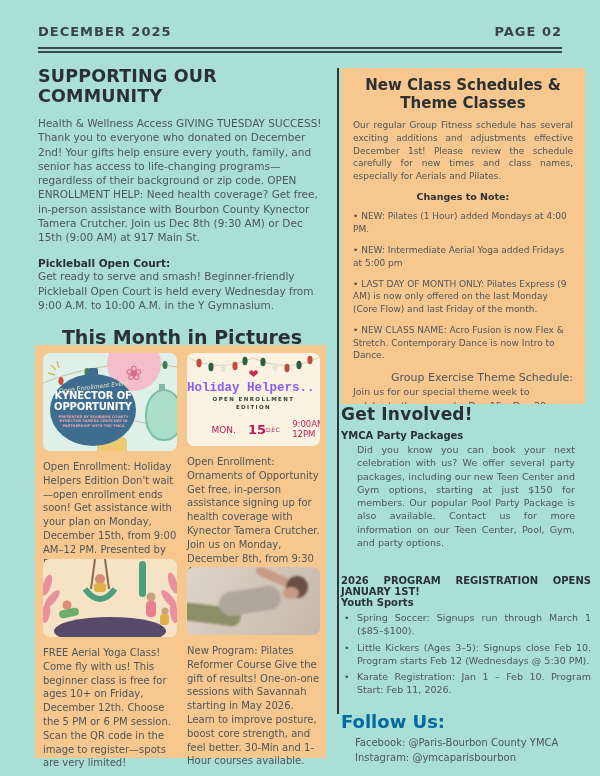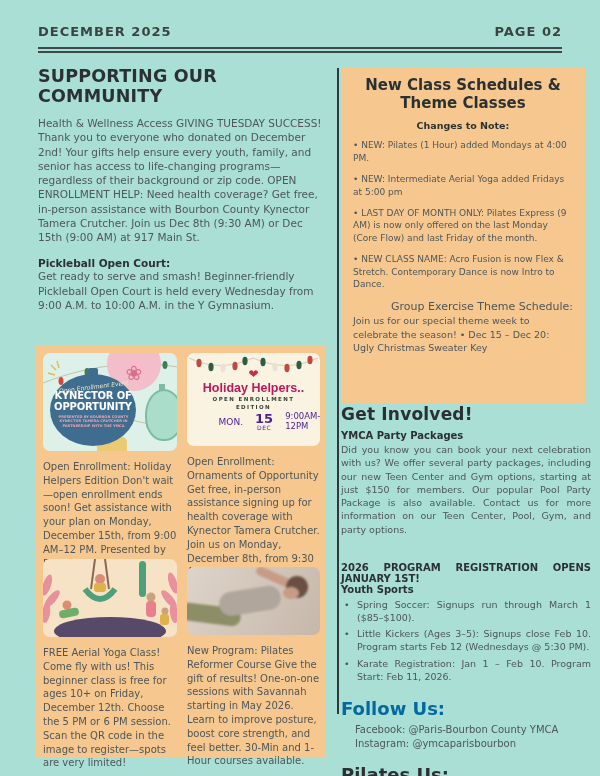--- a/index.html
+++ b/index.html
@@ -46,26 +46,26 @@
   .pink-ball{position:absolute;right:16px;top:-16px;width:54px;height:54px;border-radius:50%;background:#f3bdc9;display:flex;align-items:flex-end;justify-content:center;}
   .flower{color:#d76f8c;font-size:20px;line-height:1;margin-bottom:8px;}
   .lantern{position:absolute;right:-6px;top:36px;width:34px;height:48px;background:#aaddca;border:2px solid #7cbca6;border-radius:50% 50% 46% 46%;}
   .lantern:before{content:"";position:absolute;top:-7px;left:12px;width:6px;height:6px;background:#7cbca6;}
   .yellow-ball{position:absolute;left:54px;bottom:-12px;width:30px;height:26px;background:#ecca74;border-radius:5px 5px 50% 50%;}
 
   
   .poster2{height:93px;background:#faf3e2;}
   .p2-svg{position:absolute;top:0;left:0;}
   .heart{ text-align:center;color:#c2304a;font-size:12px;line-height:1;margin-top:15px;}
-  .hh-title{font-family:Liberation Sans, sans-serif;font-weight:bold;color:#be185d;font-size:12.5px;text-align:center;margin-top:1px;}
+  .hh-title{font-family:Liberation Mono, monospace;font-weight:bold;color:#8b5cf6;font-size:12.5px;text-align:left;margin-top:1px;}
   .hh-sub{font-size:5.5px;font-weight:bold;letter-spacing:1.4px;color:#333f39;text-align:center;line-height:1.5;}
-  .hh-date{display:flex;justify-content:center;align-items:center;gap:6px;margin-top:0;color:#4c1d95;padding-left:32px;}
+  .hh-date{display:flex;justify-content:center;align-items:center;gap:6px;margin-top:8px;color:#be185d;padding-left:32px;}
   .d-day{font-size:9px;}
   .dsep{width:1px;height:20px;background:#a33c38;opacity:.8;}
-  .d-mid{display:flex;flex-direction:column;align-items:center;line-height:1;}
+  .d-mid{display:flex;flex-direction:row;align-items:center;line-height:1;}
   .d-mid .dd{font-size:13px;font-weight:bold;}
   .d-mid .mm{font-size:6px;letter-spacing:.5px;}
   .d-time{display:flex;flex-direction:column;line-height:1.15;font-size:8.5px;}
 
   
   .poster3{height:78px;background:#f6e2c5;margin-top:2px;}
   
   .poster4{height:68px;background:linear-gradient(120deg,#ded4ca,#c6b7aa);margin-top:10px;}
 
   
@@ -107,20 +107,21 @@
     <span class="hdr">PAGE 02</span>
   </div>
   <div class="hrule r1"></div>
   <div class="hrule r2"></div>
 
   <div class="left-col">
     <h1 class="h-main">SUPPORTING OUR COMMUNITY</h1>
     <p class="body-p">Health &amp; Wellness Access GIVING TUESDAY SUCCESS! Thank you to everyone who donated on December 2nd! Your gifts help ensure every youth, family, and senior has access to life-changing programs—regardless of their background or zip code. OPEN ENROLLMENT HELP: Need health coverage? Get free, in-person assistance with Bourbon County Kynector Tamera Crutcher. Join us Dec 8th (9:30 AM) or Dec 15th (9:00 AM) at 917 Main St.</p>
     <p class="subhead">Pickleball Open Court:</p>
     <p class="body-p"> Get ready to serve and smash! Beginner-friendly Pickleball Open Court is held every Wednesday from 9:00 A.M. to 10:00 A.M. in the Y Gymnasium.</p>
+    <h2 class="pics-title">This Month in Pictures</h2>
   </div>
 
   <div class="orange-block">
 
     <div class="cell cell1">
       <div class="imgbox poster1">
         <svg class="p1-svg" width="134" height="98" viewBox="0 0 134 98">
           <path d="M0,30 C40,14 90,6 134,14" stroke="#c9bfa6" stroke-width="1" fill="none"></path>
           <ellipse cx="18" cy="28" rx="2.5" ry="4" fill="#cf4a3f"></ellipse>
           <ellipse cx="44" cy="19" rx="2.5" ry="4" fill="#3f7d55"></ellipse>
@@ -234,33 +235,34 @@
     </div>
   </div>
 
   <div class="vdivider"></div>
 
   <div class="right-orange">
     <div class="ro-title">
       <span style="display:block">New Class Schedules &amp;</span>
       <span style="display:block">Theme Classes</span>
     </div>
+    <p class="ro-body">Our regular Group Fitness schedule has several exciting additions and adjustments effective December 1st! Please review the schedule carefully for new times and class names, especially for Aerials and Pilates.</p>
     <div class="ro-ch-title">Changes to Note:</div>
     <p class="ro-item">• NEW: Pilates (1 Hour) added Mondays at 4:00 PM.</p>
     <p class="ro-item">• NEW: Intermediate Aerial Yoga added Fridays at 5:00 pm</p>
     <p class="ro-item">• LAST DAY OF MONTH ONLY: Pilates Express (9 AM) is now only offered on the last Monday (Core Flow) and last Friday of the month.</p>
     <p class="ro-item">• NEW CLASS NAME: Acro Fusion is now Flex &amp; Stretch. Contemporary Dance is now Intro to Dance.</p>
     <div class="ro-theme-title">Group Exercise Theme Schedule:</div>
     <p class="ro-theme-body">Join us for our special theme week to celebrate the season! • Dec 15 – Dec 20: Ugly Christmas Sweater Key</p>
   </div>
 
   <div class="right-teal">
     <div class="gi-title">Get Involved!</div>
     <div class="gi-sub">YMCA Party Packages</div>
-    <p class="gi-body" style="margin:2px 0 0">Did you know you can book your next celebration with us? We offer several party packages, including our new Teen Center and Gym options, starting at just $150 for members. Our popular Pool Party Package is also available. Contact us for more information on our Teen Center, Pool, Gym, and party options.</p>
+    <p class="gi-body" style="margin:2px 16px 0">Did you know you can book your next celebration with us? We offer several party packages, including our new Teen Center and Gym options, starting at just $150 for members. Our popular Pool Party Package is also available. Contact us for more information on our Teen Center, Pool, Gym, and party options.</p>
     <div class="gi-reg">2026 PROGRAM REGISTRATION OPENS JANUARY 1ST!</div>
     <div class="gi-youth">Youth Sports</div>
     <ul class="youth">
       <li>Spring Soccer: Signups run through March 1 ($85–$100).</li>
       <li> Little Kickers (Ages 3–5): Signups close Feb 10. Program starts Feb 12 (Wednesdays @ 5:30 PM).</li>
       <li>Karate Registration: Jan 1 – Feb 10. Program Start: Feb 11, 2026.</li>
     </ul>
     <div class="follow-title">Follow Us:</div>
     <div class="soc-line soc-first">Facebook: @Paris-Bourbon County YMCA</div>
     <div class="soc-line">Instagram: @ymcaparisbourbon</div>

